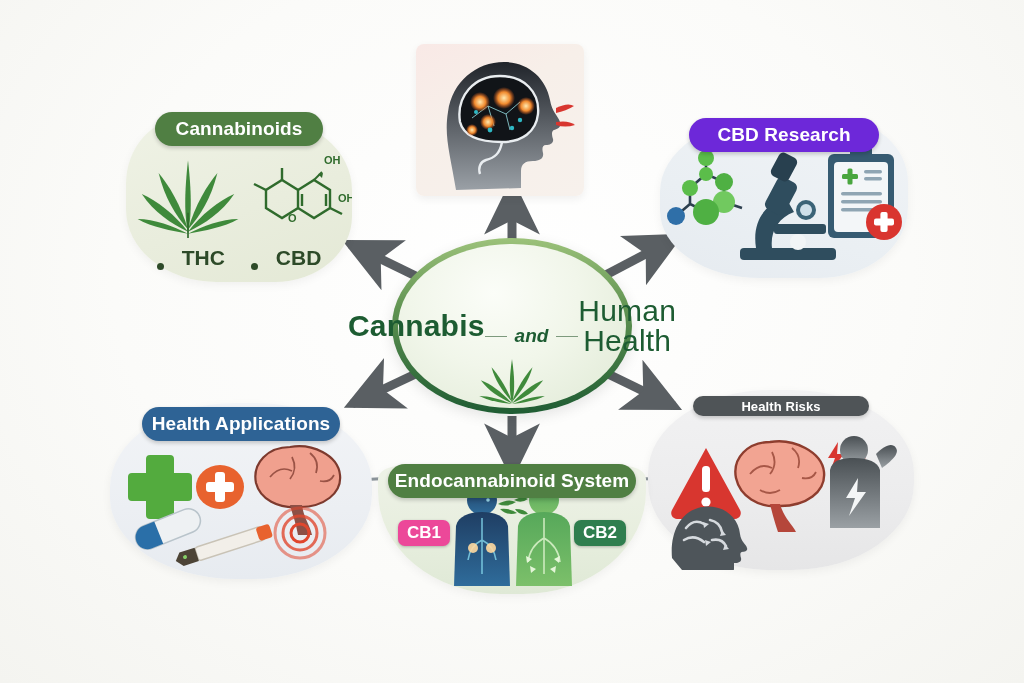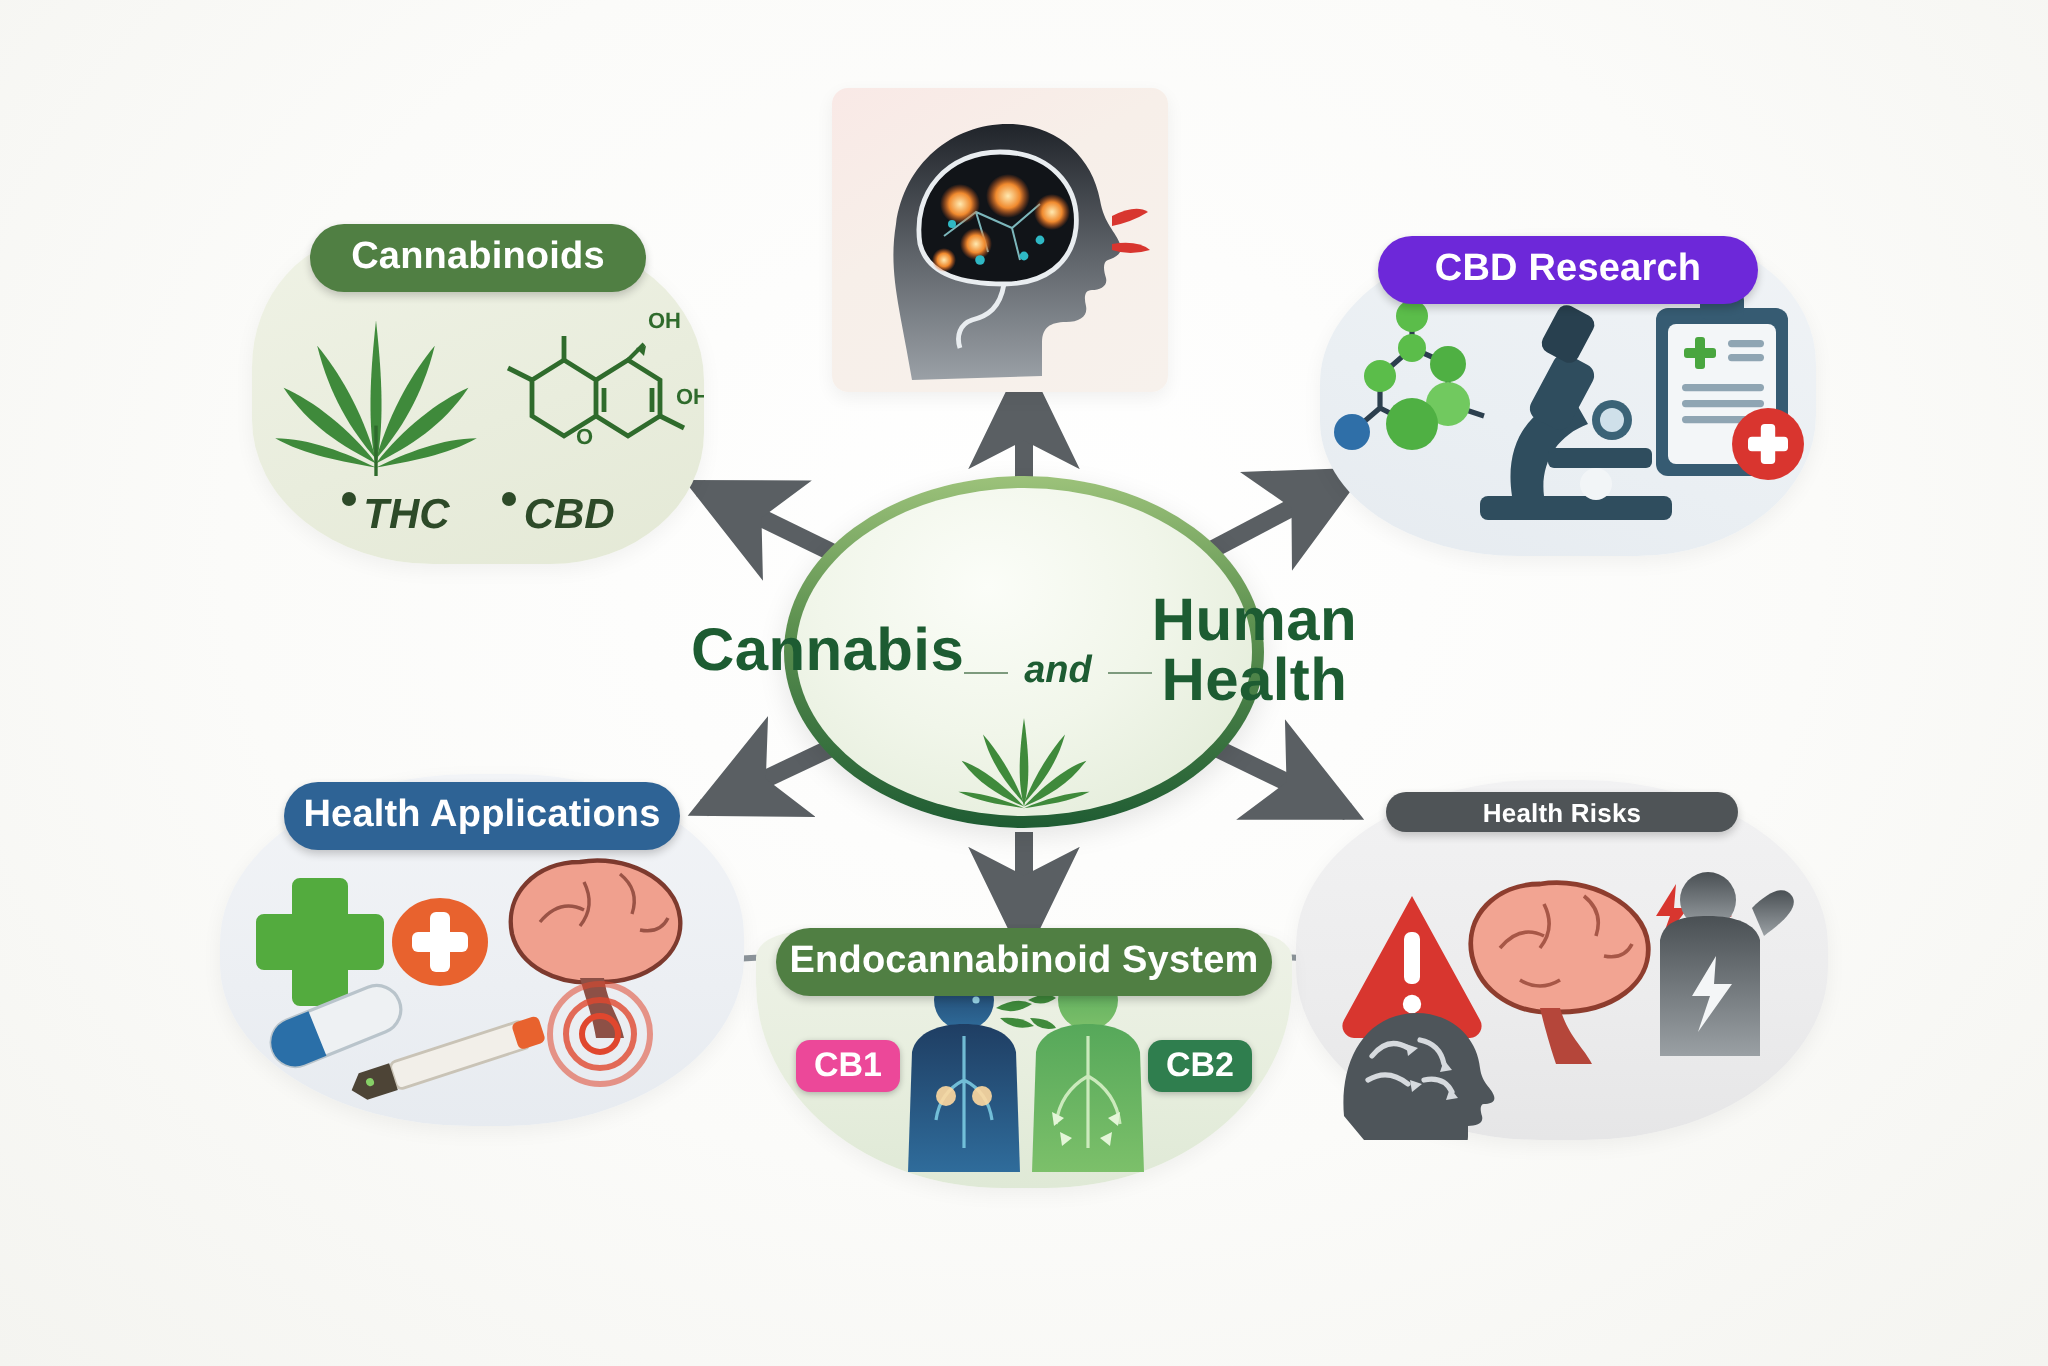--- a/index.html
+++ b/index.html
@@ -37,42 +37,42 @@
     background:linear-gradient(160deg,#eff2e5 0%,#e9eddd 55%,#e4e9d6 100%);
     border-radius:26% 38% 34% 40%/40% 44% 40% 44%;
     box-shadow:0 3px 10px rgba(0,0,0,.05);
   }
   #node-cannabinoids .badge{top:-6px;width:168px;height:34px;font-size:19px;background:#507f43;}
   .thc-cbd{
     position:absolute;left:0;bottom:12px;width:100%;
     display:flex;justify-content:center;gap:26px;
     font-size:21px;font-weight:bold;color:#2d4a28;z-index:5;
   }
-  .thc-cbd span{display:flex;align-items:flex-start;gap:4px;font-style:italic;}
+  .thc-cbd span{display:flex;align-items:flex-end;gap:18px;}
   .dot{width:7px;height:7px;border-radius:50%;background:#2d4a28;display:inline-block;}
 
   
   #node-thc{left:416px;top:44px;width:168px;height:152px;}
   #node-thc .blob{
     background:linear-gradient(150deg,#f9e9e6 0%,#f7efe9 40%,#f7f1ec 100%);
     border-radius:8px;box-shadow:0 3px 9px rgba(0,0,0,.06);
   }
   #node-thc .badge{top:-1px;width:156px;height:36px;font-size:20px;background:#d24a46;}
 
   
   #node-cbd{left:660px;top:118px;width:248px;height:160px;}
   #node-cbd .blob{
     background:linear-gradient(200deg,#f0f3f6 0%,#eaeff3 60%,#e6ebf0 100%);
     border-radius:44% 30% 36% 40%/46% 40% 44% 42%;
     box-shadow:0 3px 10px rgba(0,0,0,.05);
   }
   #node-cbd .badge{top:0px;width:190px;height:34px;font-size:19px;background:#6d28d9;}
 
   
-  #node-apps{left:110px;top:387px;width:262px;height:176px;}
+  #node-apps{left:110px;top:403px;width:262px;height:176px;}
   #node-apps .blob{
     background:linear-gradient(180deg,#f2f4f7 0%,#eceff3 60%,#e7ebf0 100%);
     border-radius:48% 44% 46% 48%/48% 46% 48% 46%;
     box-shadow:0 3px 10px rgba(0,0,0,.05);
   }
   #node-apps .badge{top:4px;width:198px;height:34px;font-size:19px;background:#2e6395;}
 
   
   #node-risks{left:648px;top:390px;width:266px;height:180px;}
   #node-risks .blob{
@@ -118,21 +118,21 @@
   }
   .c-line1{font-size:30px;font-weight:bold;letter-spacing:.2px;}
   .c-and{
     font-size:19px;font-style:italic;font-weight:bold;margin:22px 0 3px;
     position:relative;padding:0 30px;
   }
   .c-and::before,.c-and::after{
     content:"";position:absolute;top:52%;width:22px;height:1px;background:#7d9a7d;
   }
   .c-and::before{left:0;} .c-and::after{right:0;}
-  .c-line2{font-size:30px;font-weight:bold;letter-spacing:.2px;}
+  .c-line2{font-size:30px;font-weight:normal;letter-spacing:.2px;}
   #center-leaf{position:absolute;left:50%;transform:translateX(-50%);bottom:6px;z-index:4;}
 </style>
 </head>
 <body>
 
 <div id="stage">
 
   <svg id="edges" viewBox="0 0 1024 683">
     <defs>
       <marker id="ah" markerWidth="7" markerHeight="7" refX="5.4" refY="3.5" orient="auto">

